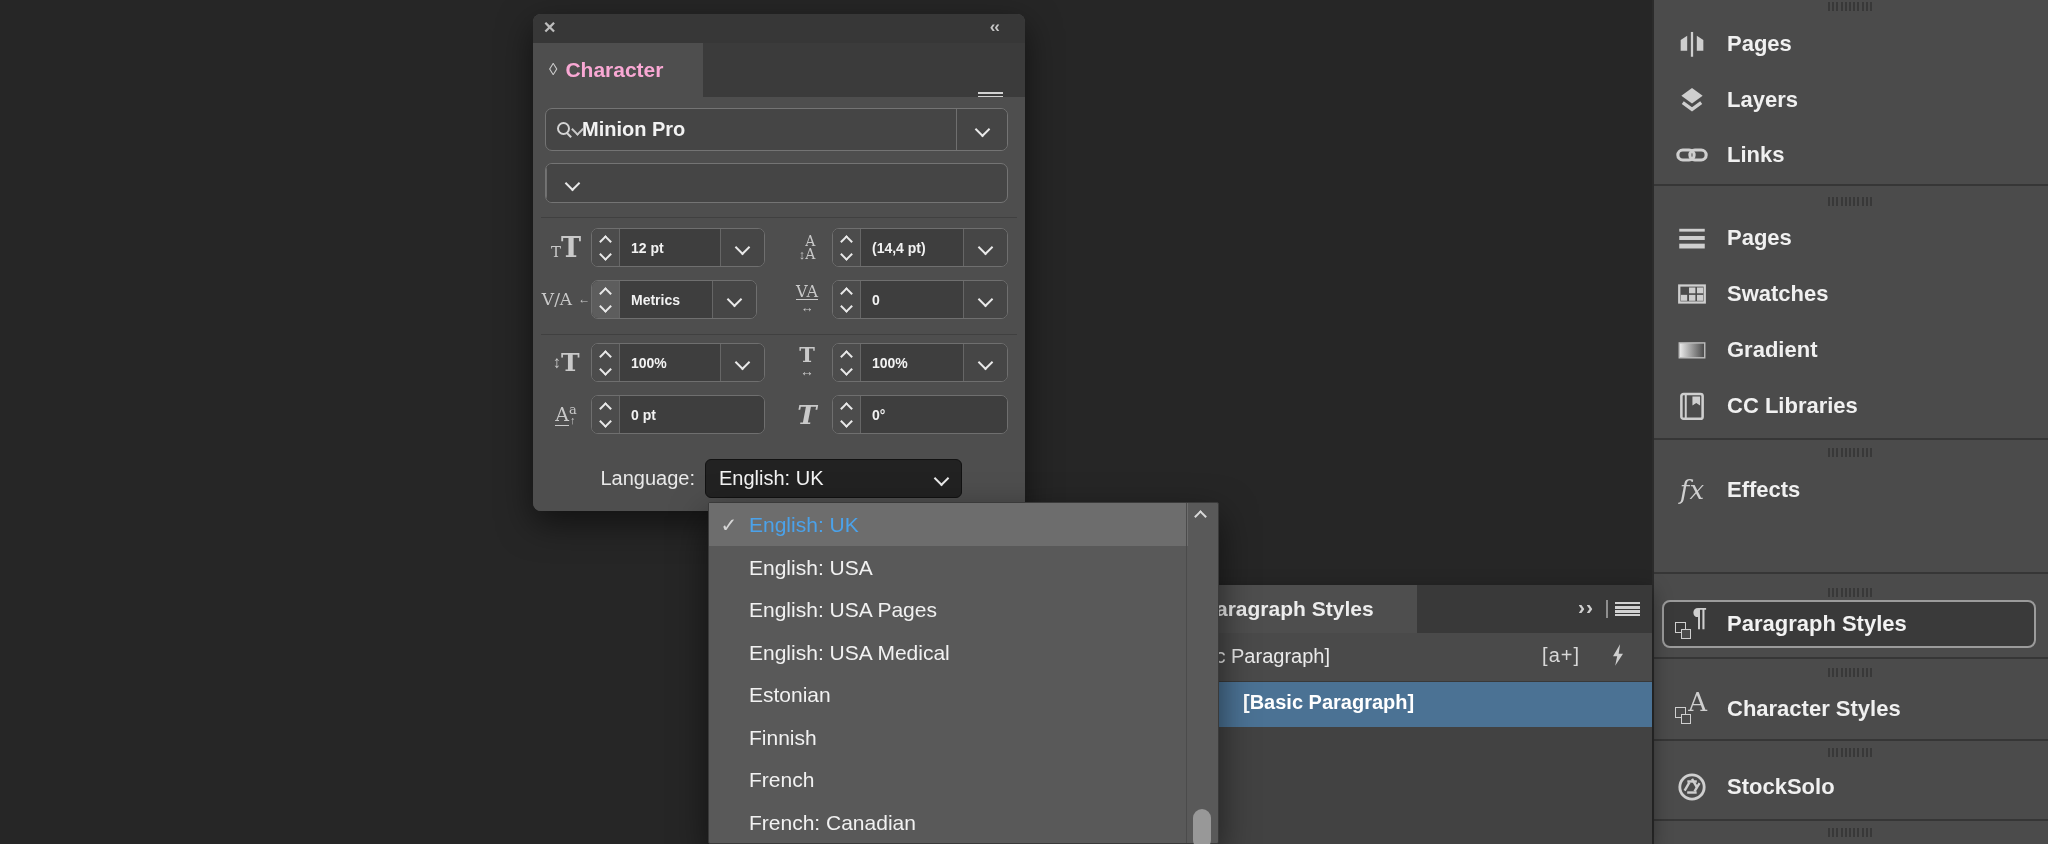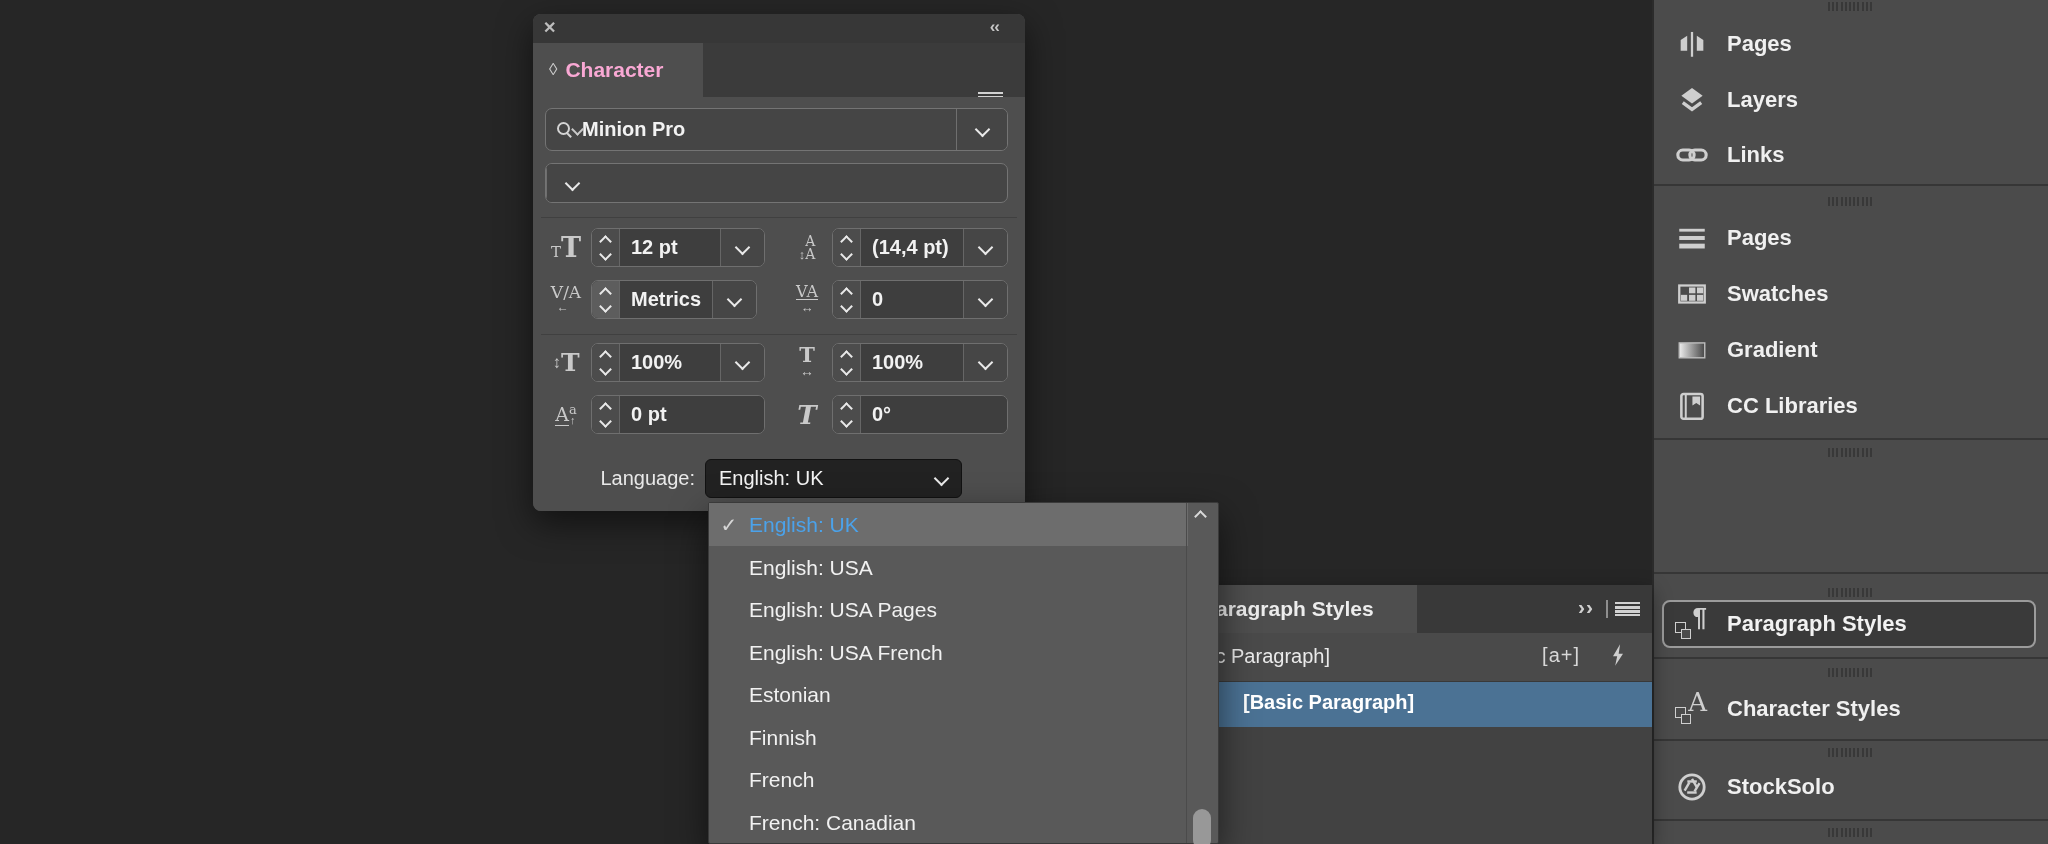--- a/index.html
+++ b/index.html
@@ -38,21 +38,21 @@
 
   .divider{height:1px;background:#404040;left:8px;right:8px;}
 
   .ctl-icon{width:42px;height:39px;color:#c9c9c9;display:flex;align-items:center;justify-content:center;}
   .serif{font-family:"DejaVu Serif",serif;}
   .ctl-group{box-sizing:border-box;height:39px;border:1.5px solid #6f6f6f;border-radius:7px;
              background:#3e3e3e;display:flex;align-items:stretch;overflow:hidden;}
   .stp{width:27px;background:#4c4c4c;border-right:1px solid #666;display:flex;flex-direction:column;
        align-items:center;justify-content:center;gap:4px;}
   .stp.lit{background:#5d5d5d;}
-  .cval{flex:1;display:flex;align-items:center;padding-left:11px;font-size:20px;font-weight:600;color:#f2f2f2;background:#3e3e3e;white-space:nowrap;}
+  .cval{flex:1;display:flex;align-items:center;padding-left:11px;font-size:14px;font-weight:600;color:#f2f2f2;background:#3e3e3e;white-space:nowrap;}
   .cdd{width:43px;border-left:1px solid #666;background:#464646;display:flex;align-items:center;justify-content:center;}
 
   #lang-row{left:0;top:445px;width:100%;height:39px;}
   #lang-label{left:0;top:0;width:162px;height:39px;display:flex;align-items:center;justify-content:flex-end;
               font-size:20px;color:#e8e8e8;}
   #lang-select{left:172px;top:0;width:257px;height:39px;box-sizing:border-box;background:#222222;
                border:1px solid #121212;border-radius:6px;display:flex;align-items:center;}
   #lang-select .txt{margin-left:13px;font-size:20px;color:#f4f4f4;flex:1;}
   #lang-select .chv{margin-right:14px;}
 
@@ -169,21 +169,21 @@
           <span class="chv sm up"></span>
           <span class="chv sm"></span>
         </div>
       <div class="cval">(14,4 pt)</div>
       <div class="cdd">
           <span class="chv"></span>
         </div>
     </div>
 
     <div class="abs ctl-icon" style="left:12px;top:266px;">
-      <div style="display:flex;flex-direction:column;align-items:center;line-height:15px;">
+      <div style="display:flex;flex-direction:row;align-items:center;line-height:15px;">
         <span class="serif" style="font-size:17px;">V/A</span>
         <span style="font-size:12px;align-self:flex-start;margin-left:6px;">←</span>
       </div>
     </div>
     <div class="abs ctl-group" style="left:58px;top:266px;width:166px;">
       <div class="stp lit">
           <span class="chv sm up"></span>
           <span class="chv sm"></span>
         </div>
       <div class="cval">Metrics</div>
@@ -283,21 +283,21 @@
     <div class="lm-item" style="top:43px;">
       <span class="check"></span>
         <span class="lbl">English: USA</span>
     </div>
     <div class="lm-item" style="top:85px;">
       <span class="check"></span>
         <span class="lbl">English: USA Pages</span>
     </div>
     <div class="lm-item" style="top:128px;">
       <span class="check"></span>
-        <span class="lbl">English: USA French</span>
+        <span class="lbl">English: USA Medical</span>
     </div>
     <div class="lm-item" style="top:170px;">
       <span class="check"></span>
         <span class="lbl">Estonian</span>
     </div>
     <div class="lm-item" style="top:213px;align-items:center;">
       <span class="check"></span>
         <span class="lbl">Finnish</span>
     </div>
     <div class="lm-item" style="top:255px;">
@@ -418,20 +418,26 @@
             <path d="M7.6 3.5v17.5" stroke-width="1.4"></path>
             <path d="M12.3 5.3v6.4l2.7-1.9 2.7 1.9V5.3z" fill="#cfcfcf" stroke="none"></path>
           </svg>
       </span>
       <span class="lbl">CC Libraries</span>
     </div>
 
     <div class="dk-div" style="top:438px;"></div>
     <div class="handle" style="top:448px;"></div>
 
+    <div class="dk-item" style="top:468px;">
+      <span class="ic">
+          <span class="fx-glyph">fx</span>
+        </span>
+      <span class="lbl">Effects</span>
+    </div>
 
     <div class="dk-div" style="top:572px;"></div>
     <div class="handle" style="top:588px;"></div>
 
     <div id="dk-active">
       <span class="ic sicon">
         <span class="g">¶</span>
           <span class="sq1"></span>
           <span class="sq2"></span>
       </span>

